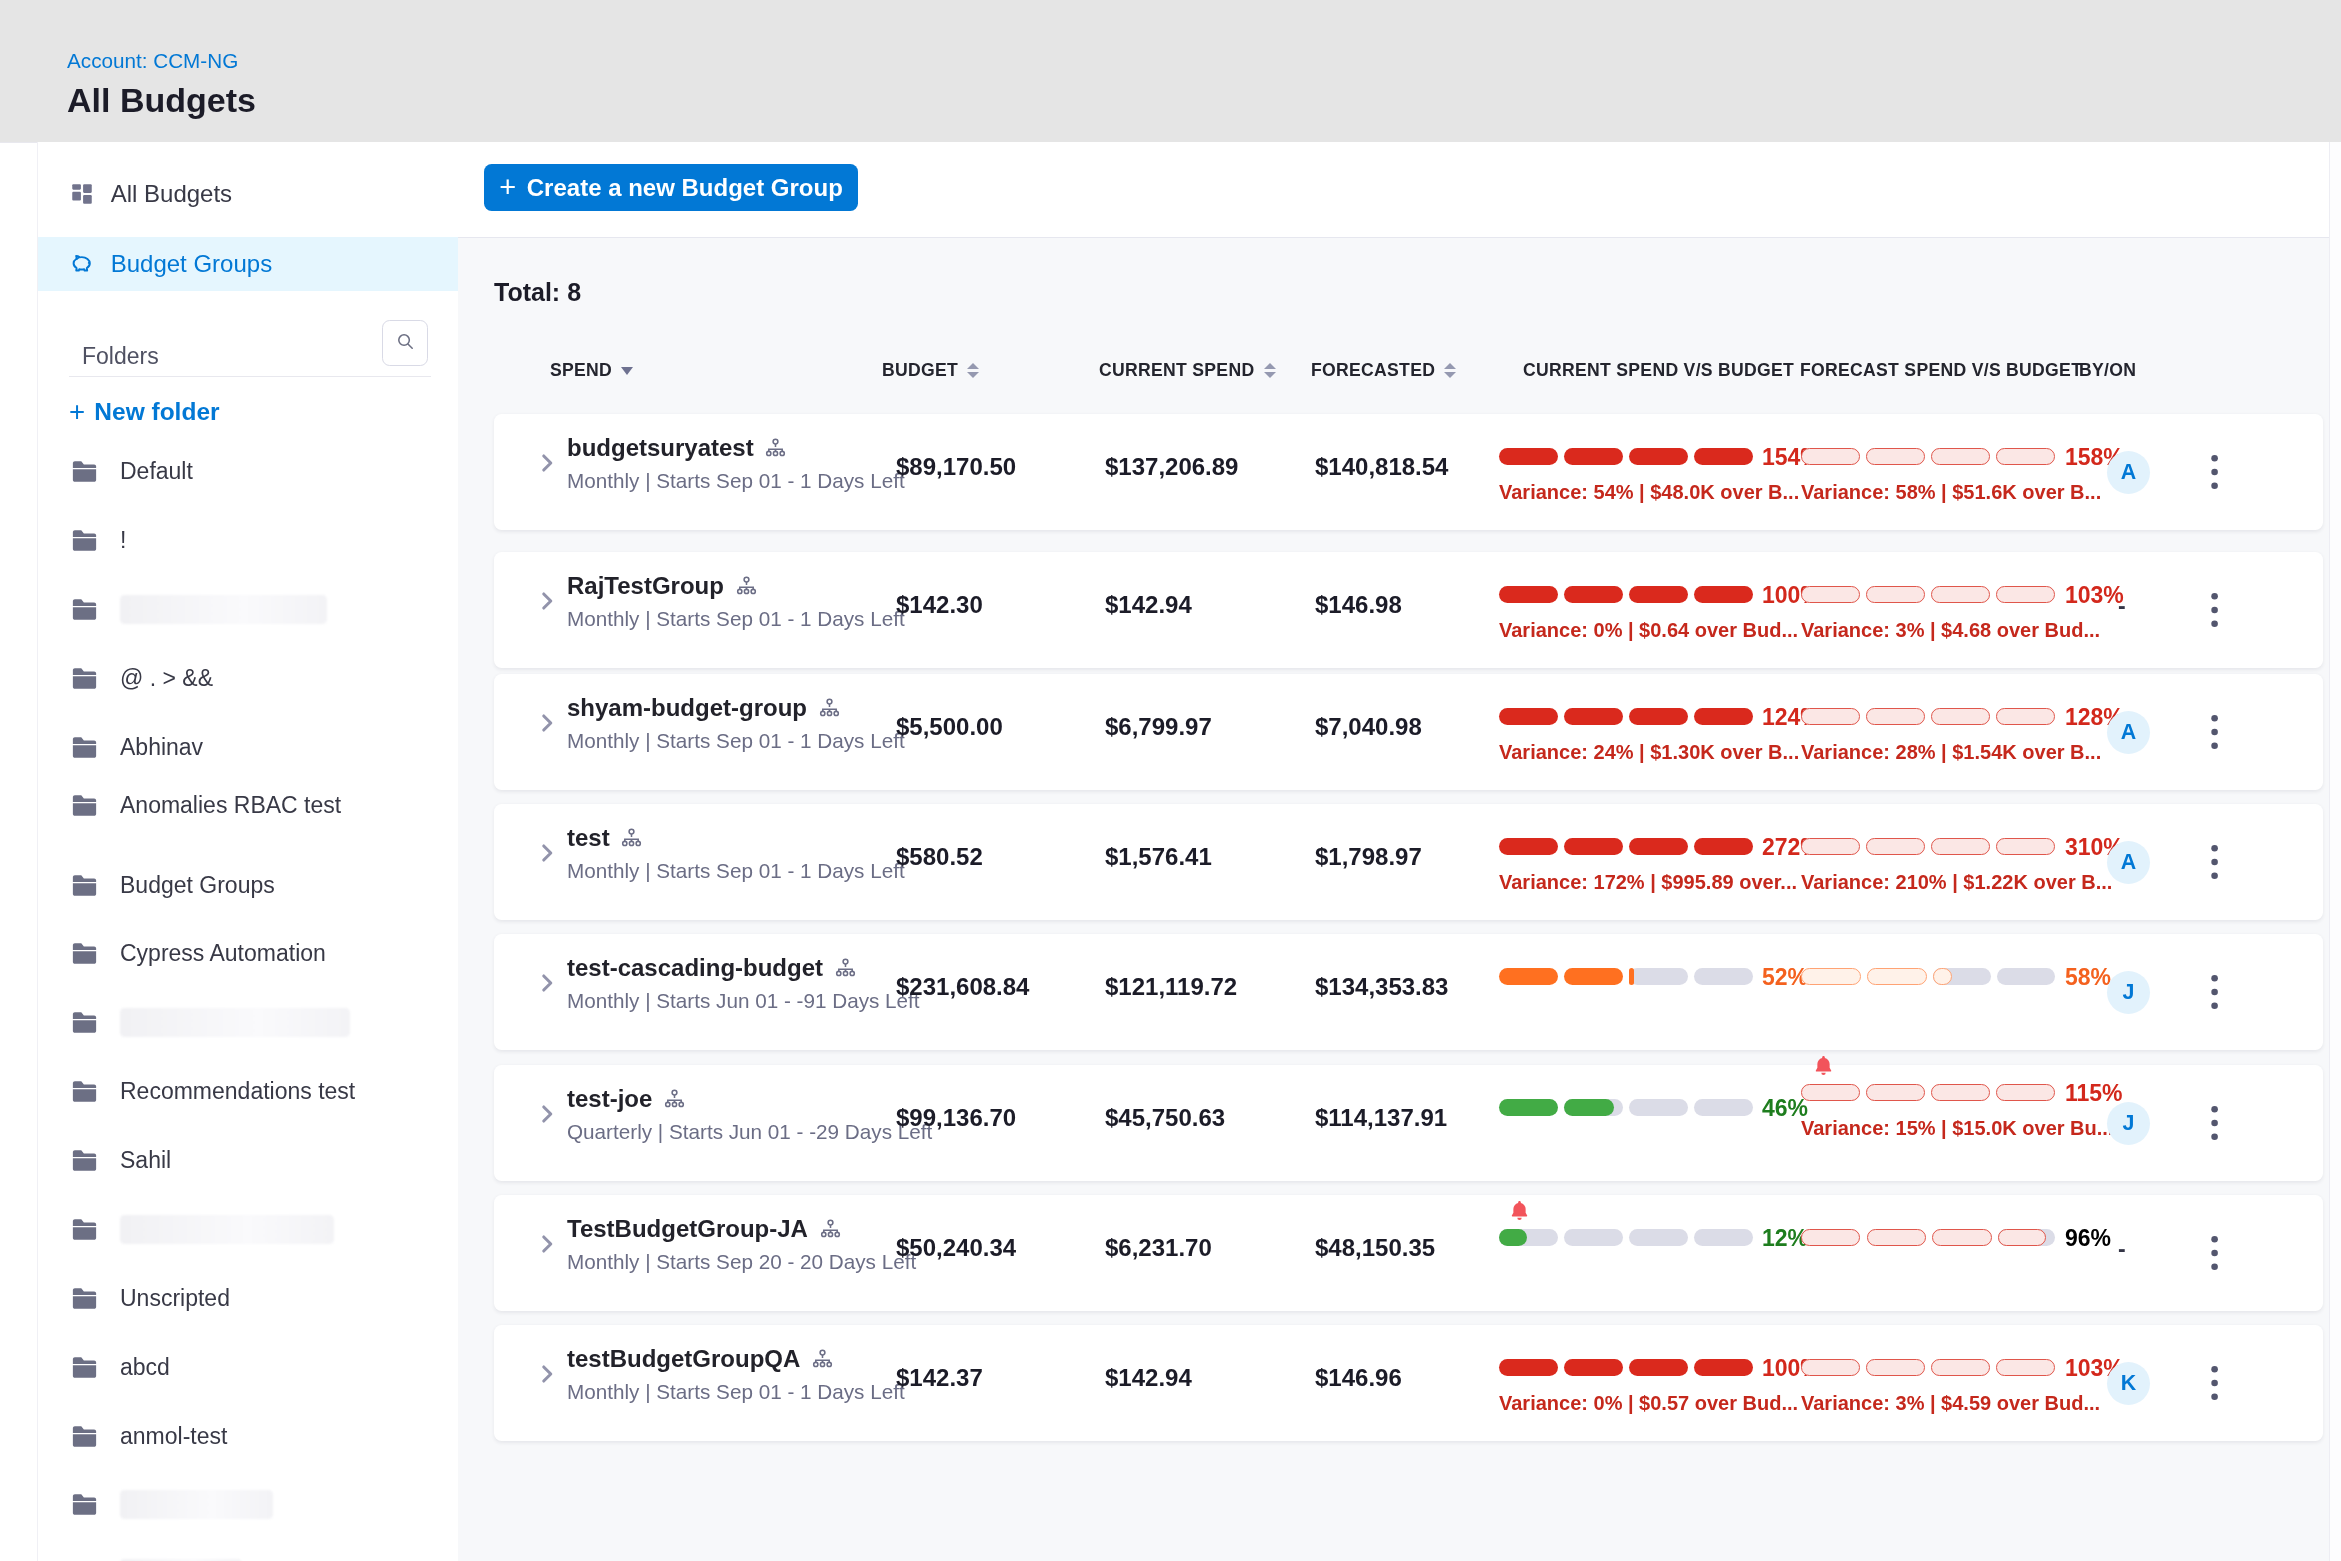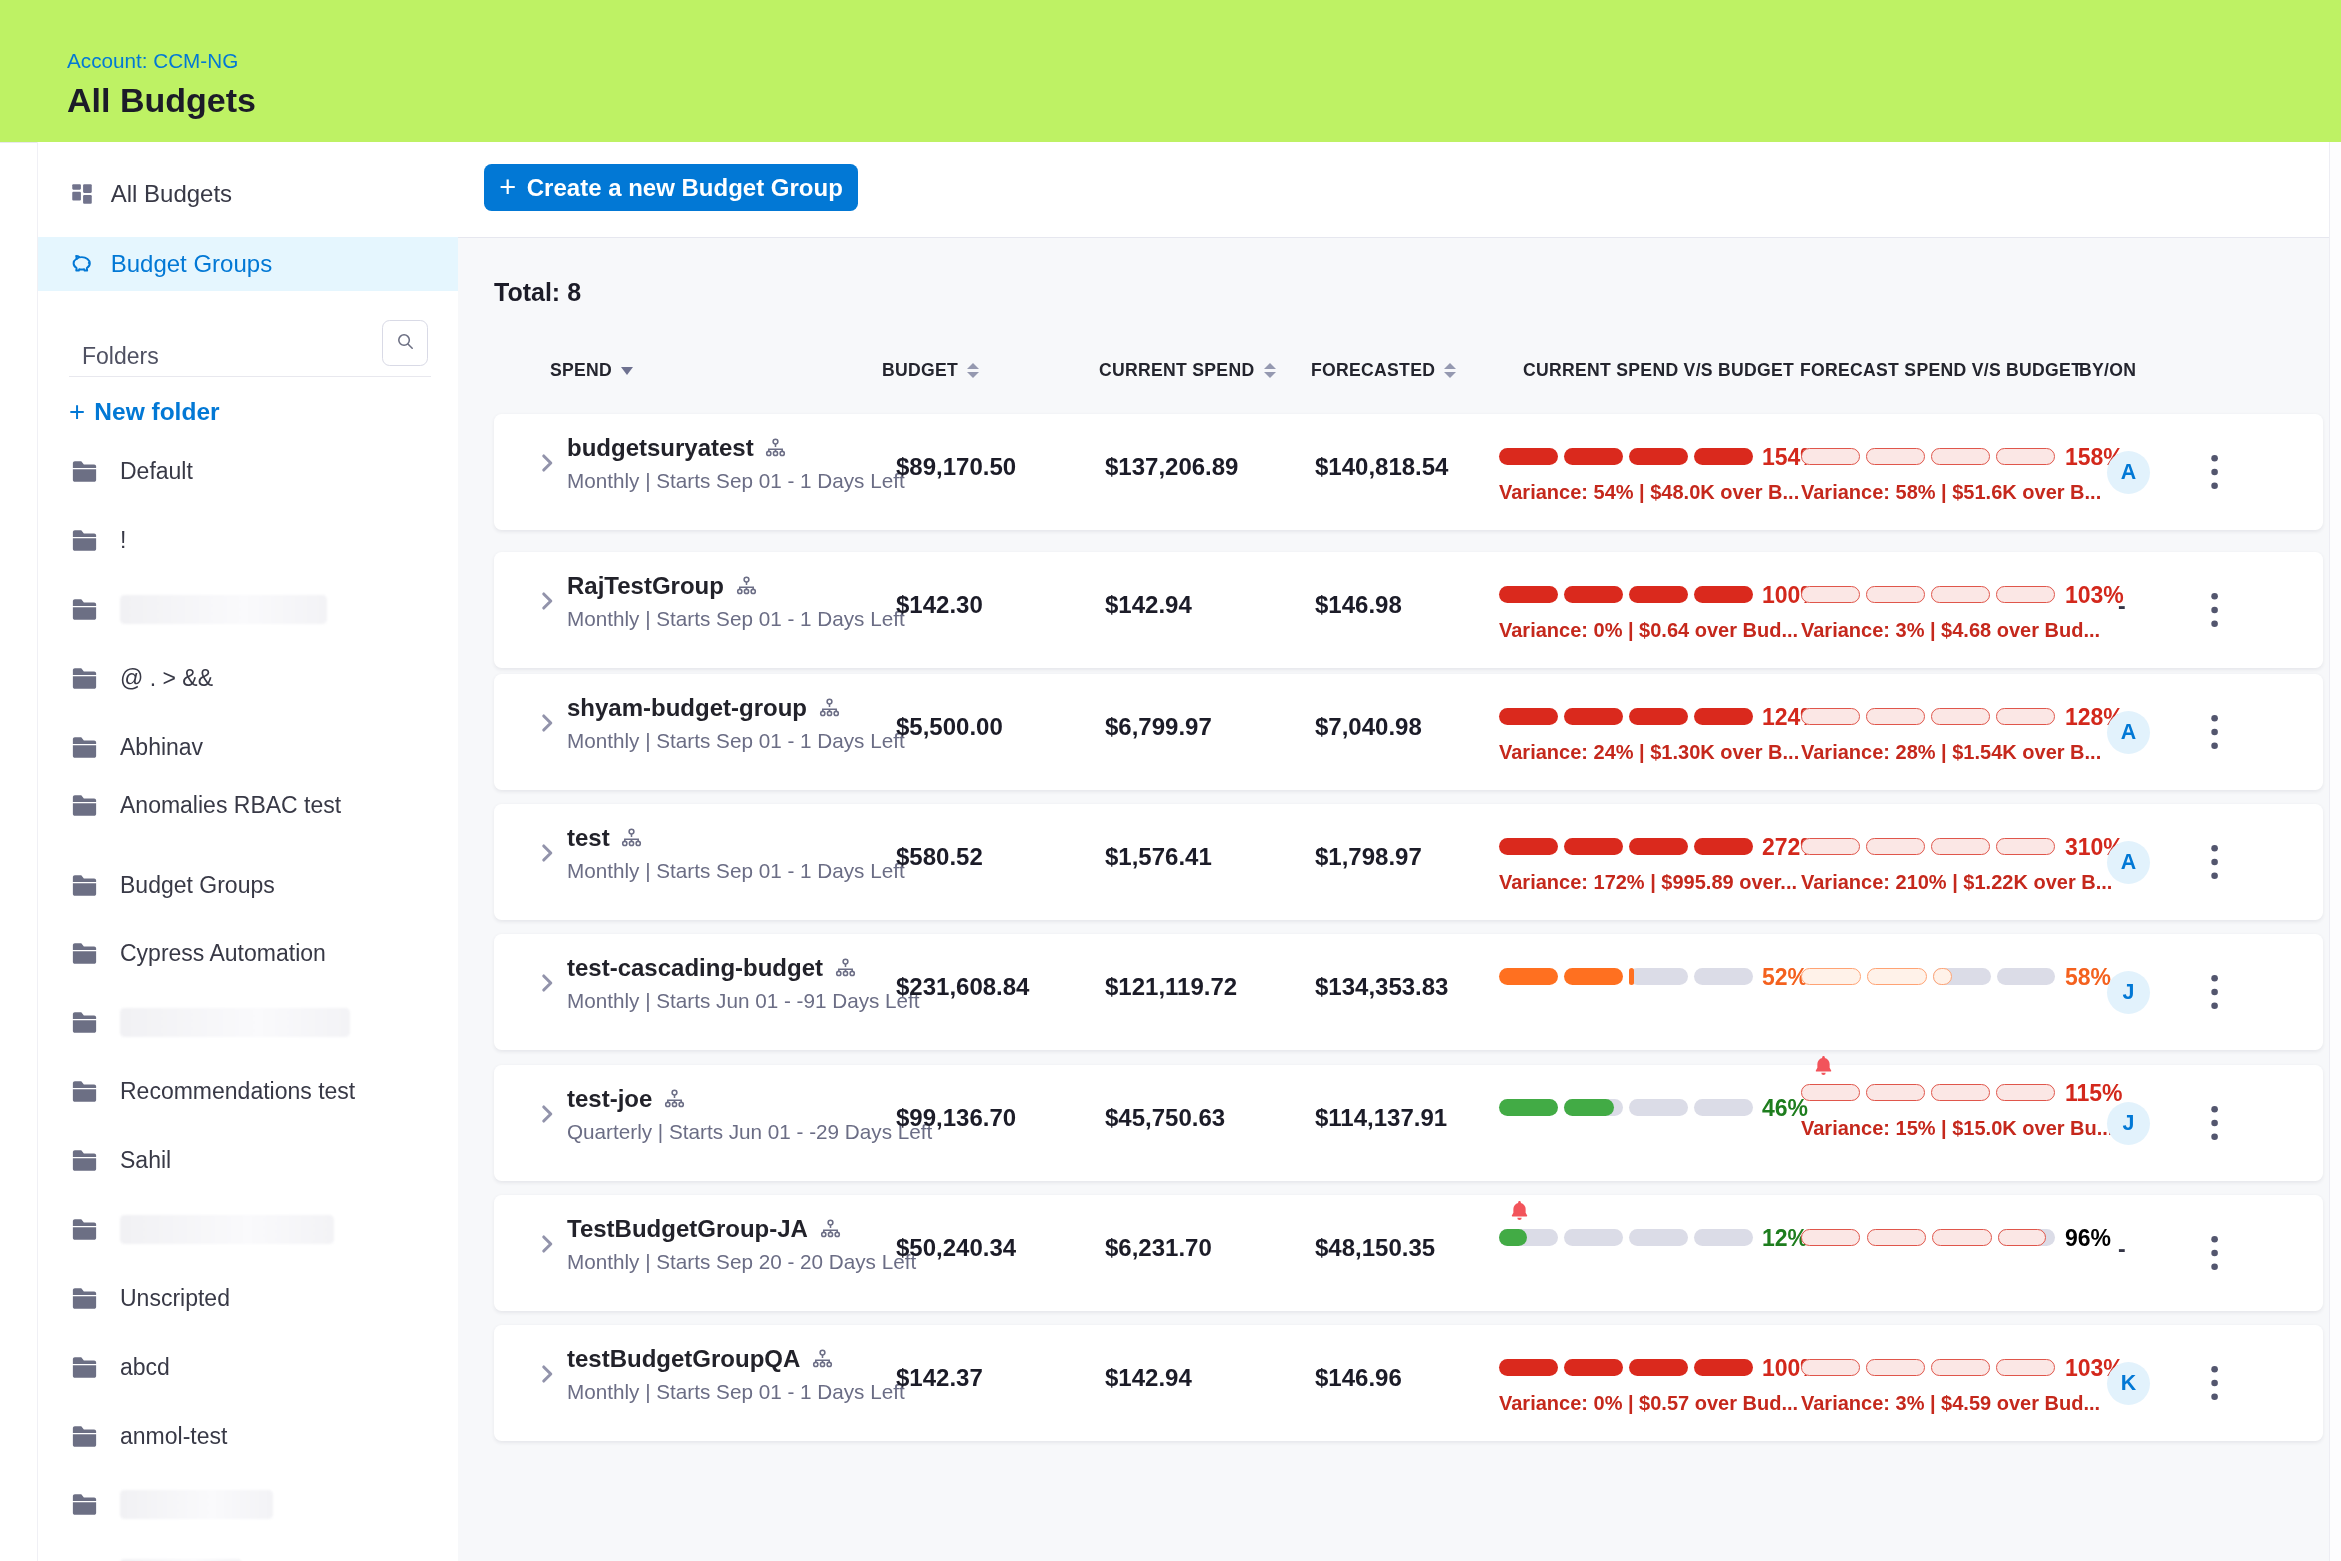--- a/index.html
+++ b/index.html
@@ -1,20 +1,20 @@
 <!DOCTYPE html>
 <html style="font-size:12.2px"><head>
 <meta charset="utf-8">
 <style>
   html,body{margin:0;padding:0;}
   body{width:2342px;height:1561px;position:relative;overflow:hidden;background:#fff;
        font-family:"Liberation Sans", sans-serif;color:#22222A;}
 
   
-  .page-header{position:absolute;left:0;top:0;width:2342px;height:142px;background:#bef264;
+  .page-header{position:absolute;left:0;top:0;width:2342px;height:142px;background:#e5e5e5;
                border-bottom:1.5px solid #E8E8EE;}
   .account-link{position:absolute;left:67px;top:49px;font-size:20.7px;color:#0278D5;cursor:pointer;}
   .page-title{position:absolute;left:67px;top:81px;font-size:34px;font-weight:800;color:#1C1C28;}
 
   
   .sidebar{position:absolute;left:37px;top:142px;width:421px;height:1419px;background:#fff;
            border-right:1.5px solid #E8E8EE;border-left:0.8px solid #F0F0F5;}
   .nav-item{position:absolute;left:0;width:100%;height:54px;display:flex;align-items:center;cursor:pointer;}
   .nav-item .nav-icon{margin-left:31px;width:31px;display:flex;align-items:center;}
   .nav-item .nav-label{margin-left:10.7px;font-size:24px;color:#383946;}

